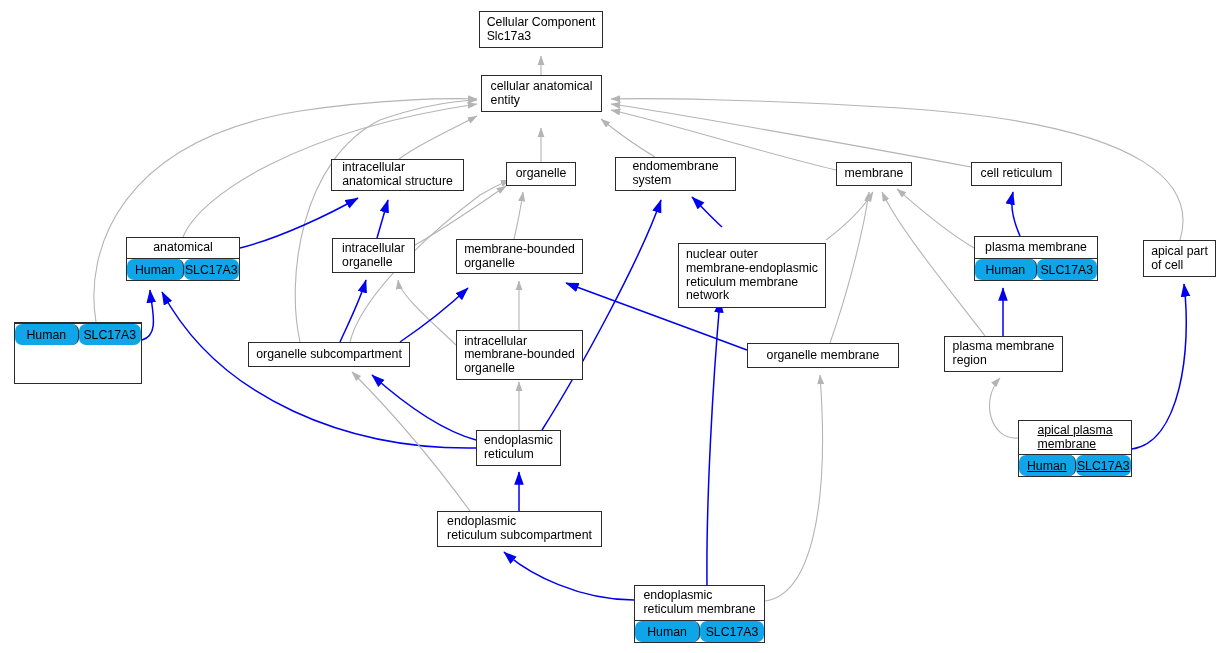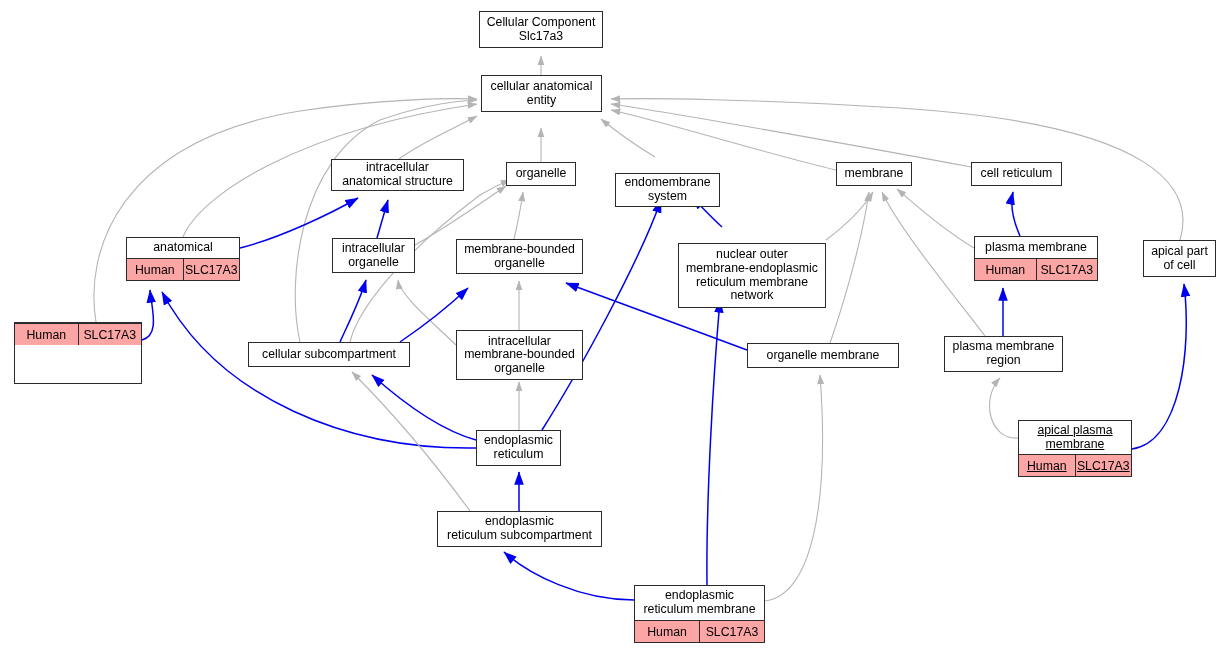--- a/index.html
+++ b/index.html
@@ -5,25 +5,25 @@
 <style>
   html,body{margin:0;padding:0;background:#ffffff;}
   #canvas{position:relative;width:1229px;height:653px;background:#ffffff;
           font-family:"Liberation Sans","DejaVu Sans",sans-serif;
           overflow:hidden;}
   #edges{position:absolute;left:0;top:0;width:1229px;height:653px;}
   .node{position:absolute;box-sizing:border-box;border:1.3px solid #2b2b2b;
         background:#ffffff;display:flex;flex-direction:column;
         align-items:stretch;justify-content:flex-start;}
   .node .title{flex:1;display:flex;align-items:center;justify-content:center;
-        text-align:center;font-size:12.3px;color:#000;line-height:13.6px;
+        text-align:left;font-size:12.3px;color:#000;line-height:13.6px;
         padding:1px 4px;white-space:pre-line;}
   .badges{display:flex;border-top:1.3px solid #2b2b2b;height:21px;}
   .badge{flex:1;display:flex;align-items:center;justify-content:center;
-        font-size:12.3px;color:#000;background:#fca5a5;}
+        font-size:12.3px;color:#000;background:#0ea5e9;border-radius:7px;}
   .badge.first{border-right:1.3px solid #2b2b2b;}
 </style>
 </head>
 <body>
 
 <div id="canvas">
   <svg id="edges" viewBox="0 0 1229 653" xmlns="http://www.w3.org/2000/svg">
     <defs>
       <marker id="ar-isa" markerWidth="10" markerHeight="10" refX="8.5" refY="3.2" orient="auto" markerUnits="strokeWidth">
         <path d="M0,0 L9,3.2 L0,6.4 z" fill="#b4b4b4"></path>
@@ -83,21 +83,21 @@
         <div class="title">cellular anatomical
 entity</div>
       </div>
       <div class="node" style="left: 331px; top: 159px; width: 133px; height: 32px;">
         <div class="title">intracellular
 anatomical structure</div>
       </div>
       <div class="node" style="left: 506px; top: 162px; width: 70px; height: 24px;">
         <div class="title">organelle</div>
       </div>
-      <div class="node" style="left: 615px; top: 157px; width: 105px; height: 34px; margin-top: 16px;">
+      <div class="node" style="left: 615px; top: 157px; width: 121px; height: 34px;">
         <div class="title">endomembrane
 system</div>
       </div>
       <div class="node" style="left: 836px; top: 162px; width: 76px; height: 24px;">
         <div class="title">membrane</div>
       </div>
       <div class="node" style="left: 971px; top: 162px; width: 91px; height: 24px;">
         <div class="title">cell reticulum</div>
       </div>
       <div class="node" style="left: 126px; top: 237px; width: 114px; height: 44px;">
@@ -132,21 +132,21 @@
         <div class="title">apical part
 of cell</div>
       </div>
       <div class="node" style="left: 14px; top: 322px; width: 128px; height: 62px;">
         <div class="badges">
           <div class="badge first">Human</div>
           <div class="badge">SLC17A3</div>
         </div>
       </div>
       <div class="node" style="left: 248px; top: 342px; width: 162px; height: 25px;">
-        <div class="title">cellular subcompartment</div>
+        <div class="title">organelle subcompartment</div>
       </div>
       <div class="node" style="left: 456px; top: 330px; width: 127px; height: 50px;">
         <div class="title">intracellular
 membrane-bounded
 organelle</div>
       </div>
       <div class="node" style="left: 747px; top: 343px; width: 152px; height: 25px;">
         <div class="title">organelle membrane</div>
       </div>
       <div class="node" style="left: 944px; top: 336px; width: 119px; height: 36px;">

